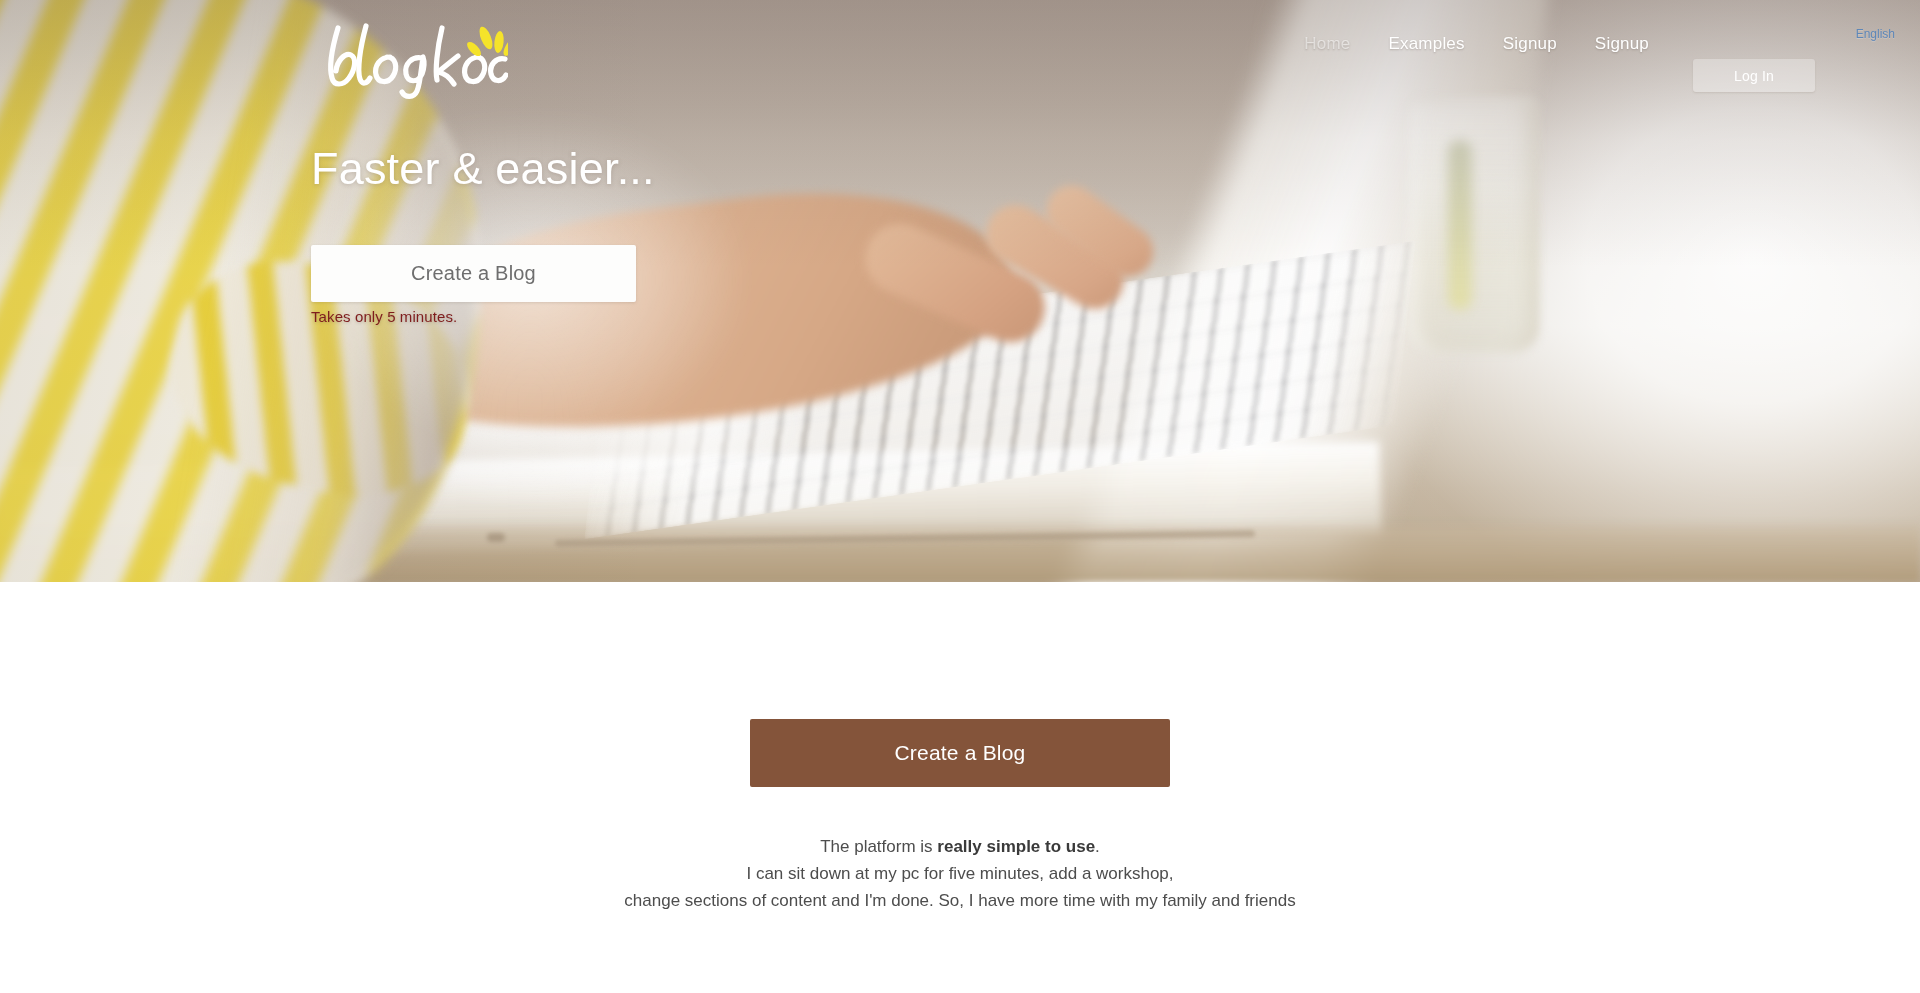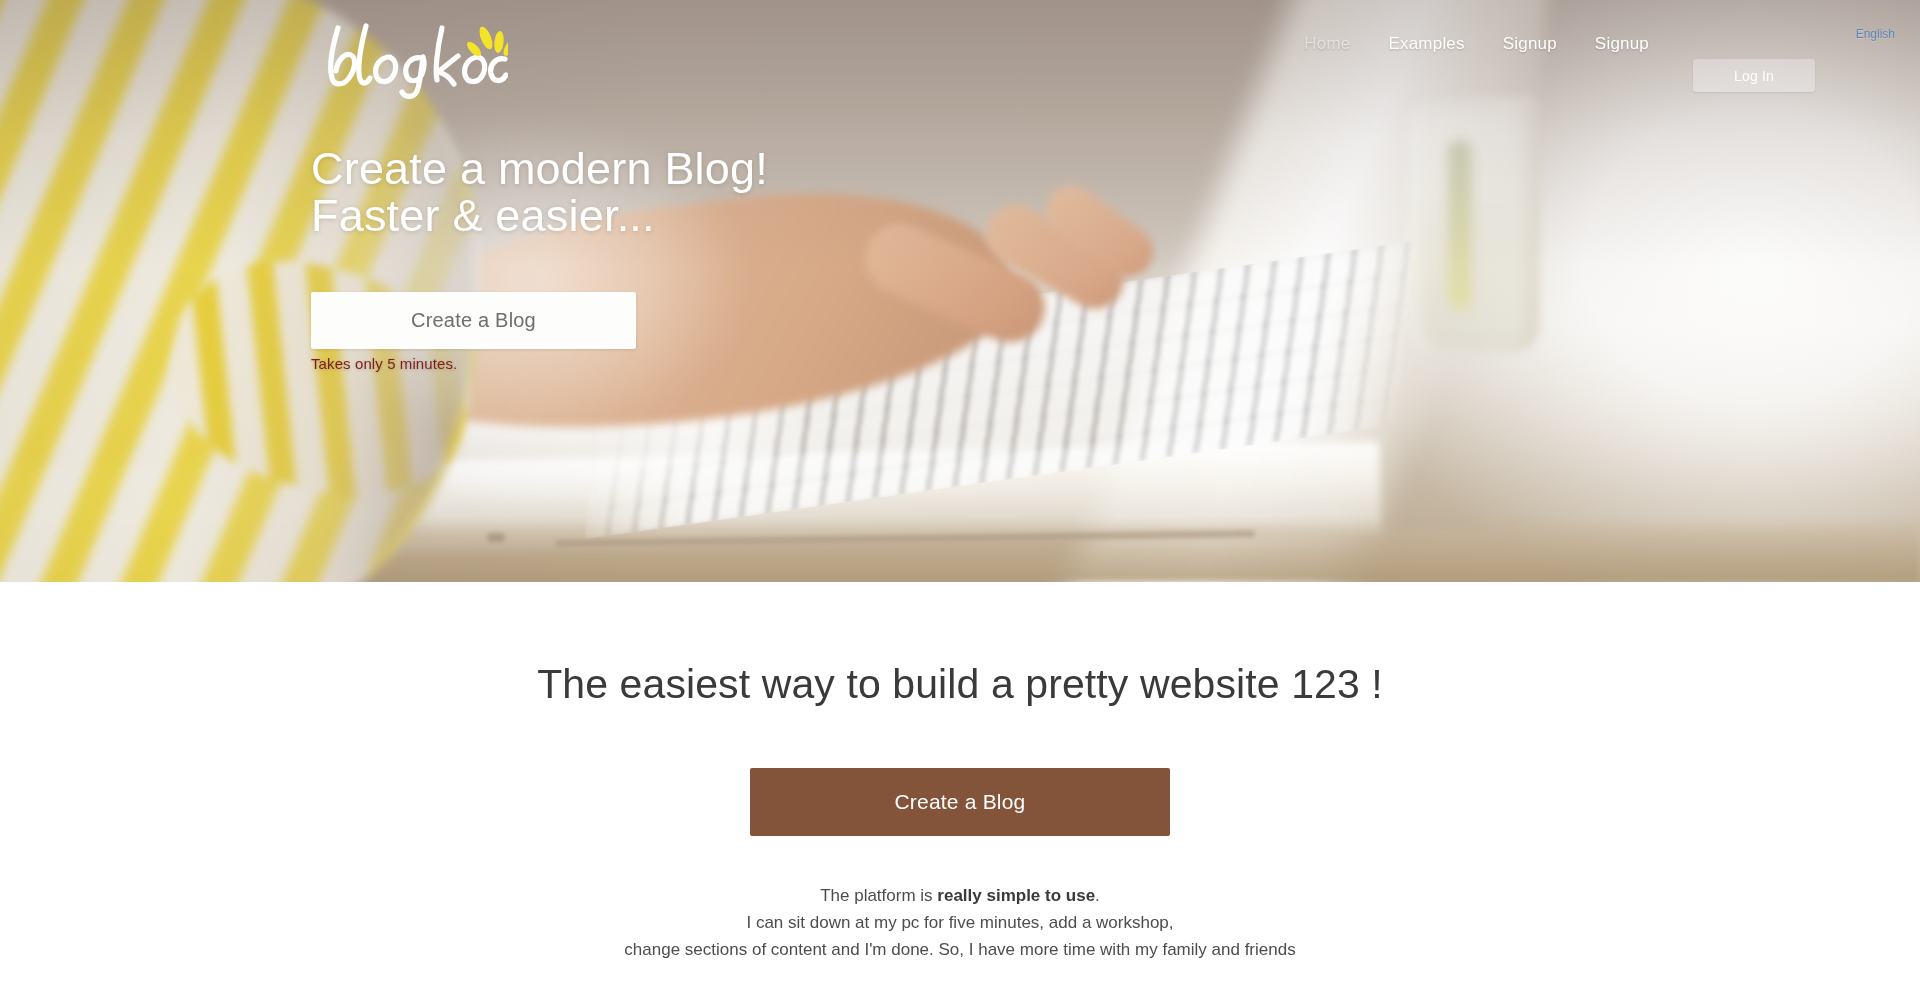--- a/index.html
+++ b/index.html
@@ -511,29 +511,27 @@
       <a class="navlink" href="#">Examples</a>
       <a class="navlink" href="#">Signup</a>
       <a class="navlink" href="#">Signup</a>
     </div>
 
     <button class="login-btn">Log In</button>
     <a class="lang-link" href="#">English</a>
   </nav>
 
   <div class="hero-copy">
-    <h1 class="hero-title">Create a modern Blog!</h1>
     <h1 class="hero-title">Faster &amp; easier...</h1>
     <button class="hero-cta">Create a Blog</button>
     <p class="hero-sub">Takes only 5 minutes.</p>
   </div>
 </section>
 
 <main class="main">
-  <h2 class="main-heading">The easiest way to build a pretty website 123 !</h2>
 
   <button class="main-cta">Create a Blog</button>
 
   <div class="testimonial">
     <div>
       <span>The platform is </span><b>really simple to use</b><span>.</span>
     </div>
     <div>I can sit down at my pc for five minutes, add a workshop,</div>
     <div>change sections of content and I'm done. So, I have more time with my family and friends</div>
   </div>

